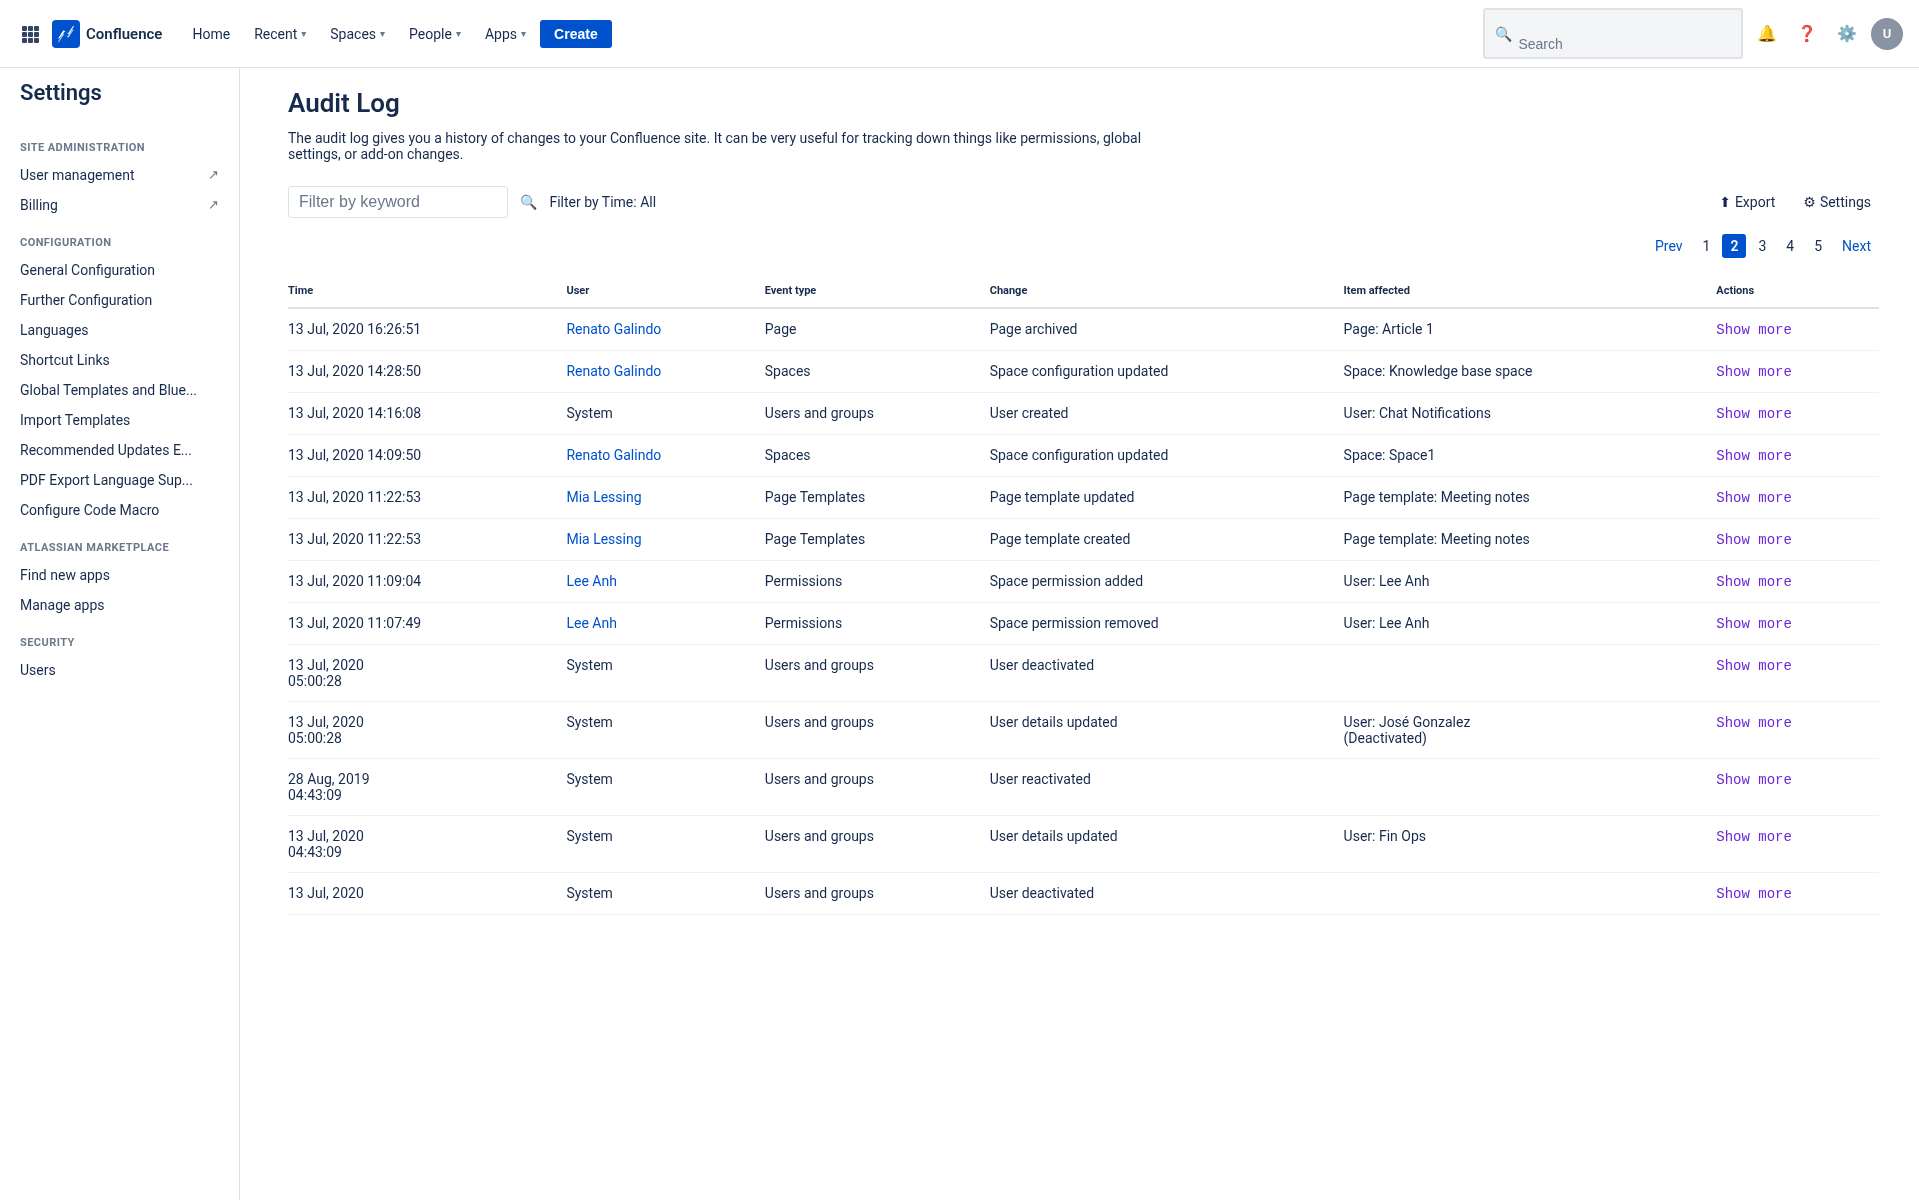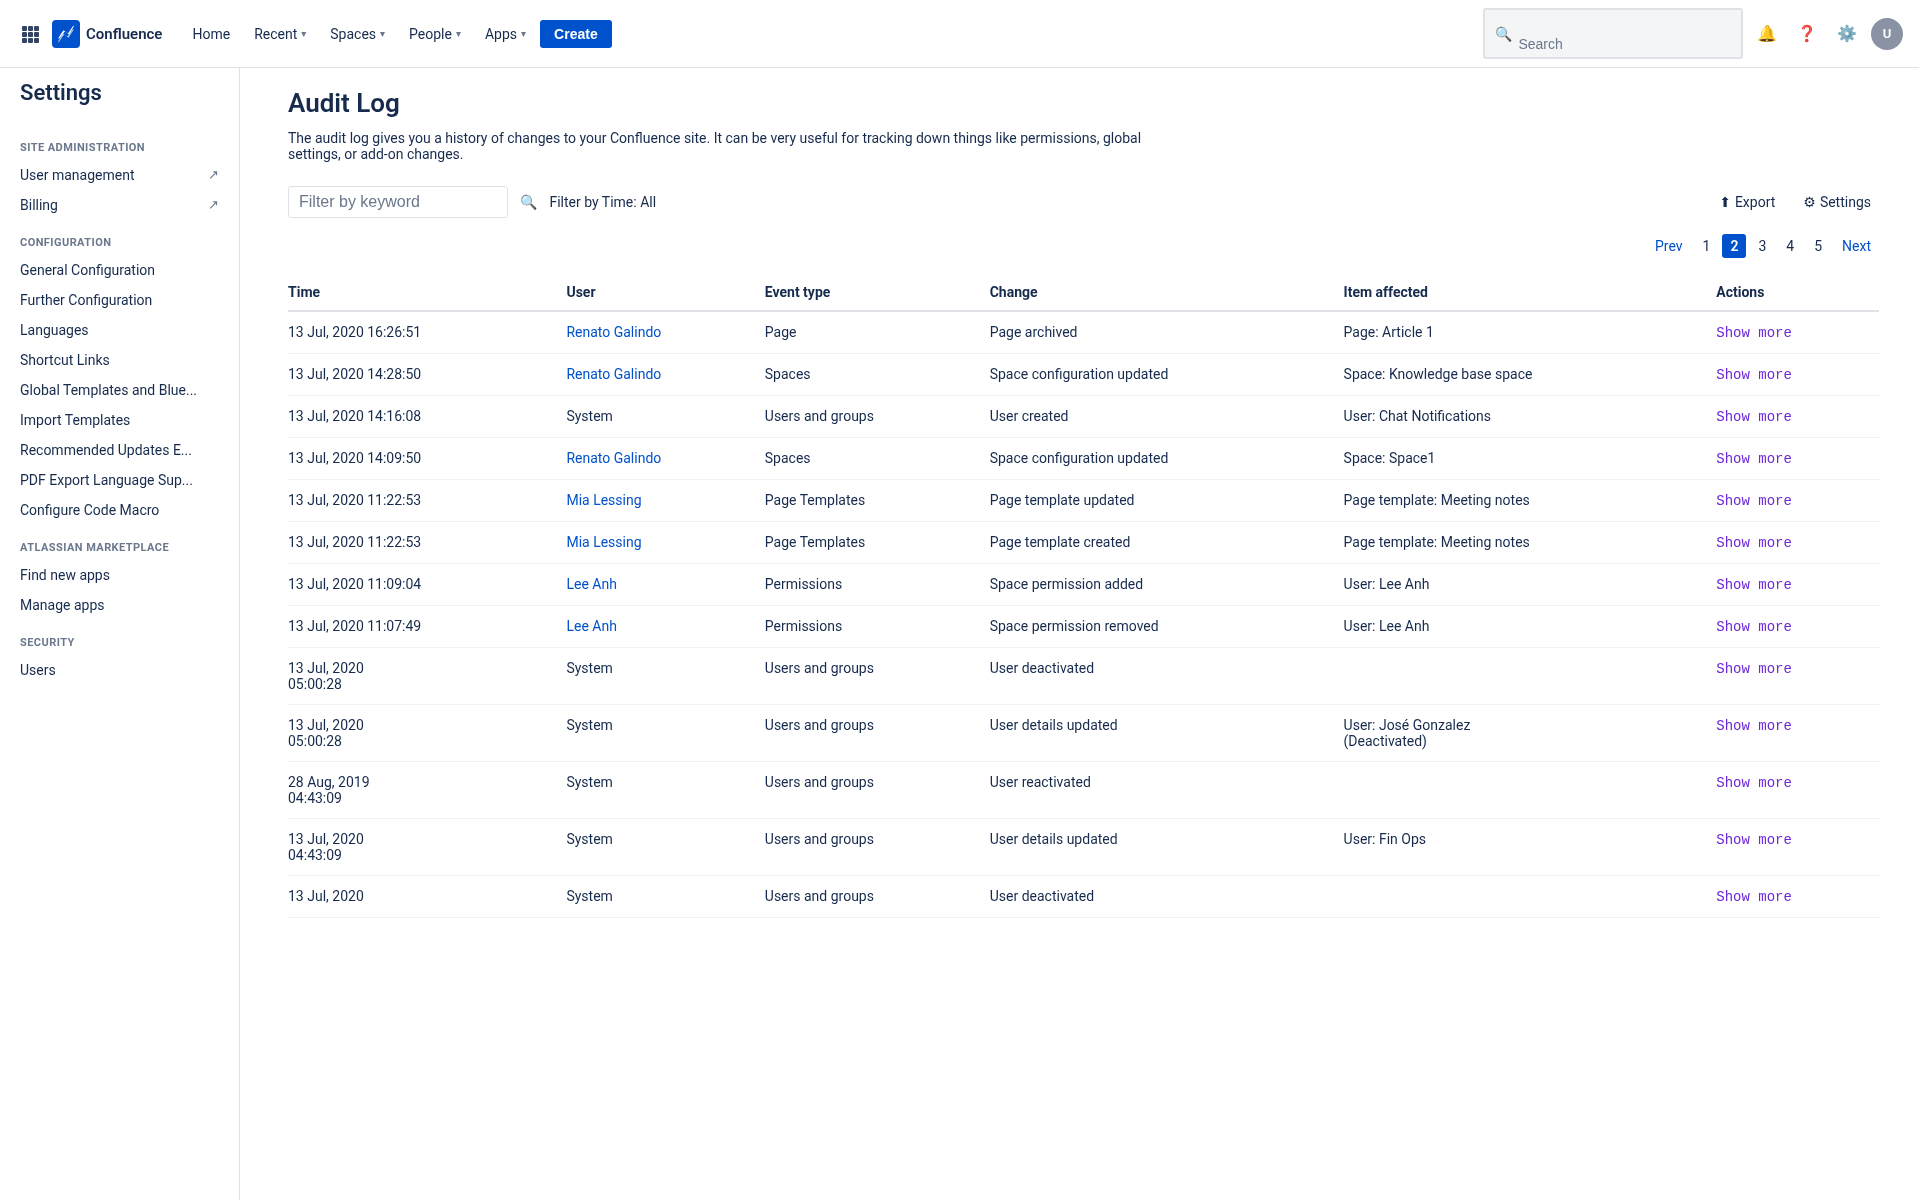--- a/index.html
+++ b/index.html
@@ -232,21 +232,21 @@
     .audit-table {
       width: 100%;
       border-collapse: collapse;
     }
     .audit-table thead tr {
       border-bottom: 2px solid #dfe1e6;
     }
     .audit-table th {
       text-align: left;
       padding: 10px 12px 10px 0;
-      font-size: 14px;
+      font-size: 11px;
       font-weight: 700;
       color: #172b4d;
     }
     .audit-table tbody tr {
       border-bottom: 1px solid #f0f1f3;
     }
     .audit-table td {
       padding: 12px 12px 12px 0;
       font-size: 14px;
       vertical-align: top;

